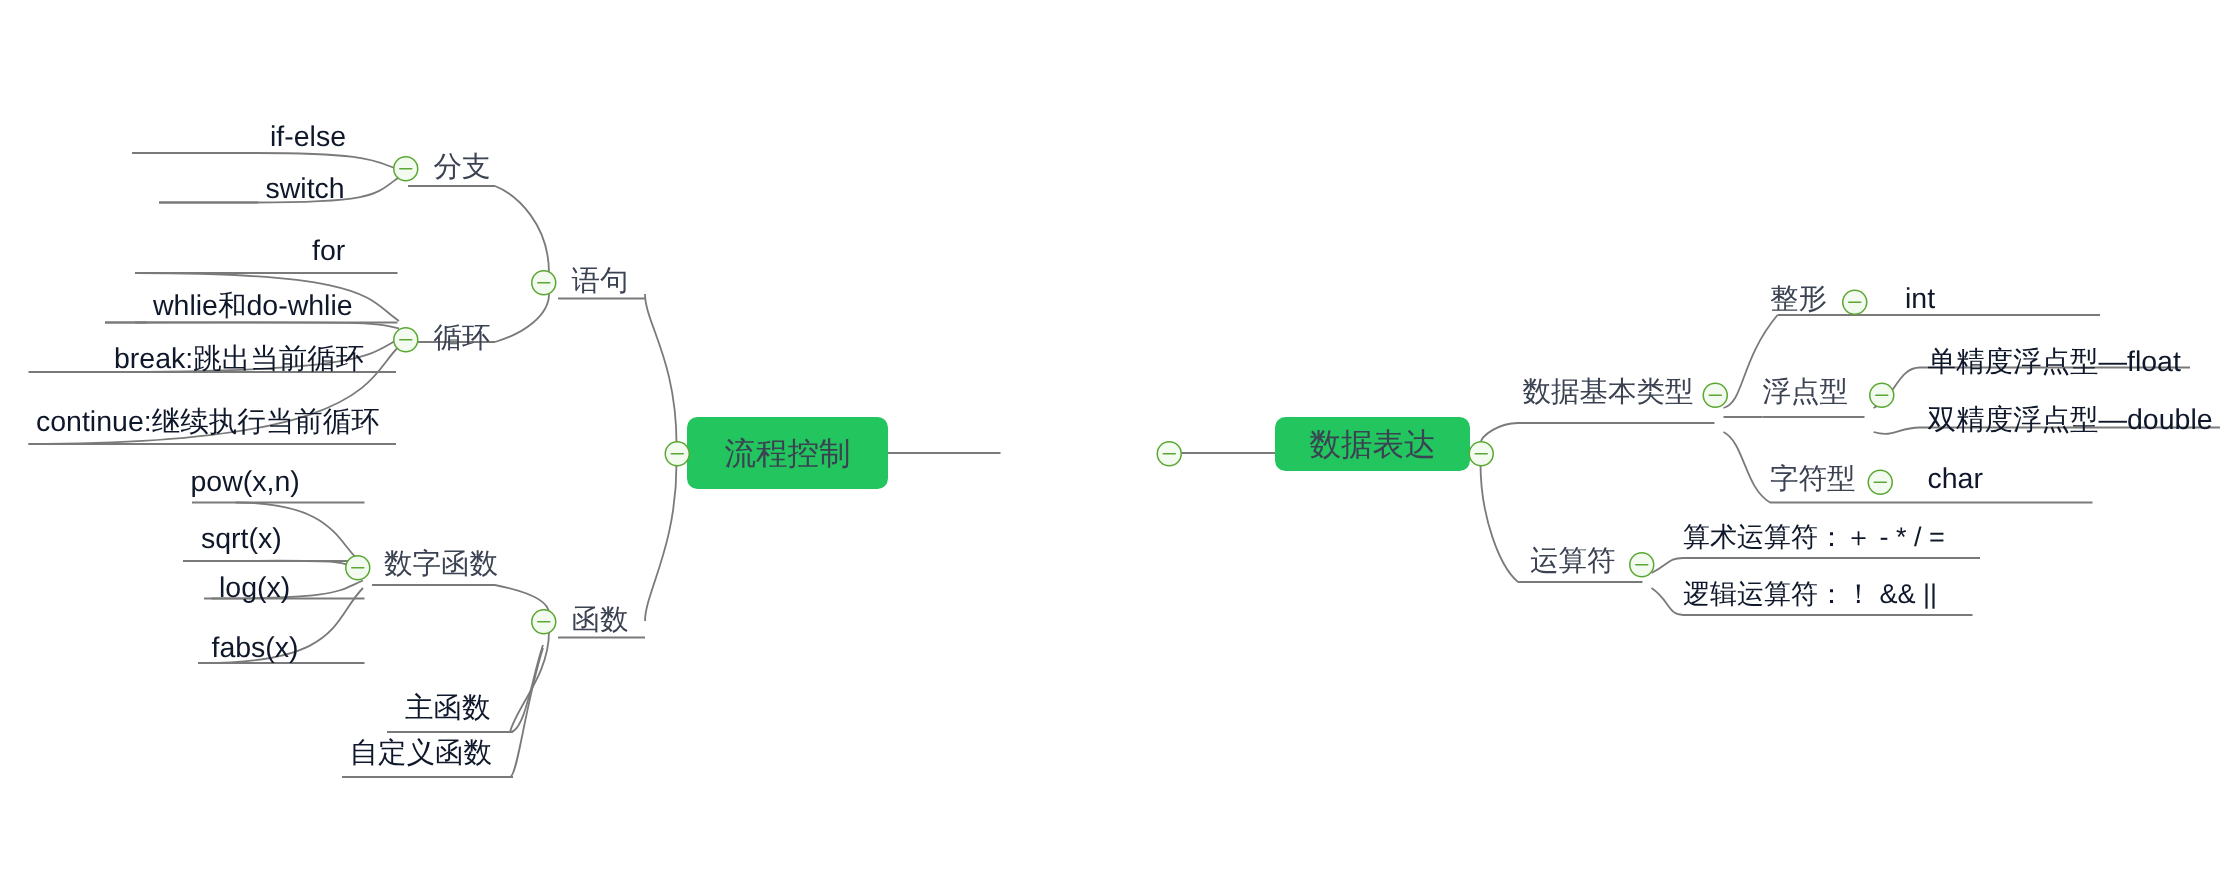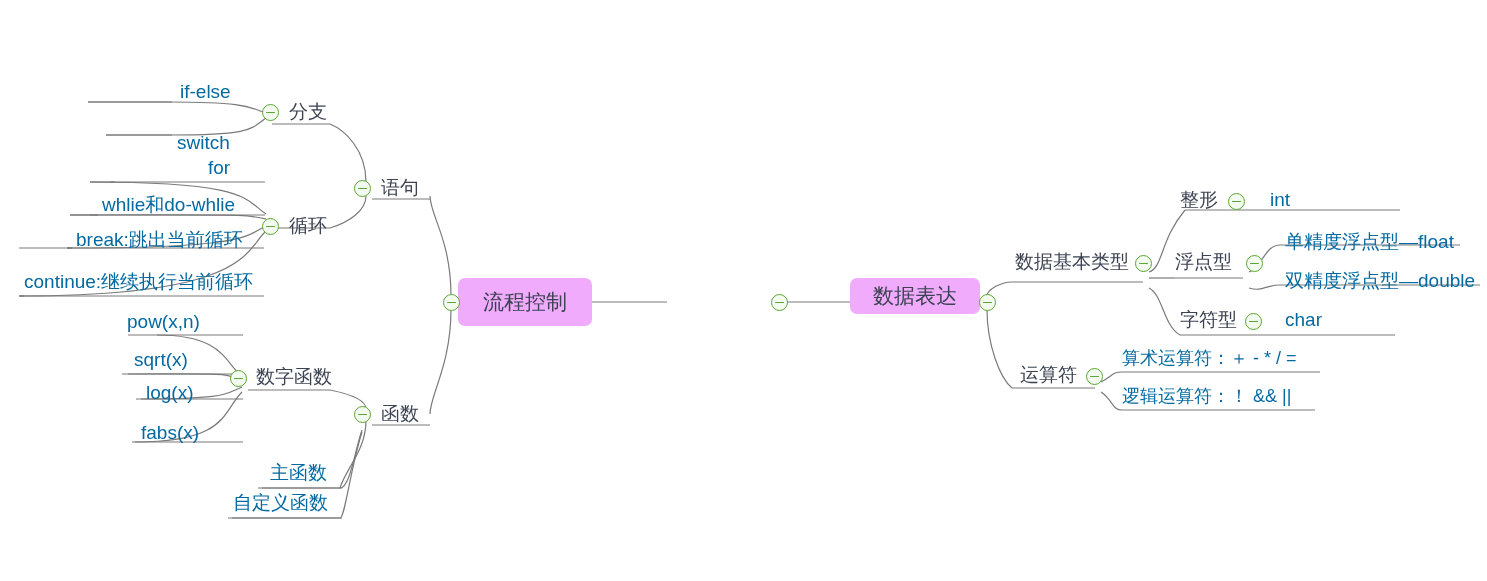--- a/index.html
+++ b/index.html
@@ -19,34 +19,34 @@
   .root-node{
     background:#4762c4;
     color:#ffffff;
     border-radius:10px;
     font-size:27px;
     display:flex;align-items:center;justify-content:center;
     letter-spacing:1px;
   }
   
   .branch-node{
-    background:#f0abfc;
+    background:#22c55e;
     color:#3b4252;
     border-radius:7px;
     font-size:21px;
     display:flex;align-items:center;justify-content:center;
   }
   
   .topic-text{
     color:#3b4252;
     font-size:19px;
     line-height:1;
   }
   .leaf-text{
-    color:#0369a1;
+    color:#0f172a;
     font-size:19px;
     line-height:1;
   }
   .small-text{font-size:18px;}
 
   
   .toggle{
     position:absolute;
     width:17px;height:17px;
     border-radius:50%;
@@ -183,21 +183,21 @@
   <div class="toggle" style="left:262px;top:104px;"></div>
 
   <div class="node topic-text" style="left:289px;top:216px;">
     <span>循环</span>
   </div>
   <div class="toggle" style="left:262px;top:218px;"></div>
 
   <div class="node leaf-text" style="left:180px;top:82px;">
     <span>if-else</span>
   </div>
-  <div class="node leaf-text" style="left:177px;top:117px;margin-top:16px;">
+  <div class="node leaf-text" style="left:177px;top:117px;">
     <span>switch</span>
   </div>
 
   <div class="node leaf-text" style="left:208px;top:158px;">
     <span>for</span>
   </div>
   <div class="node leaf-text" style="left:102px;top:195px;">
     <span>whlie和do-whlie</span>
   </div>
   <div class="node leaf-text" style="left:76px;top:230px;">

